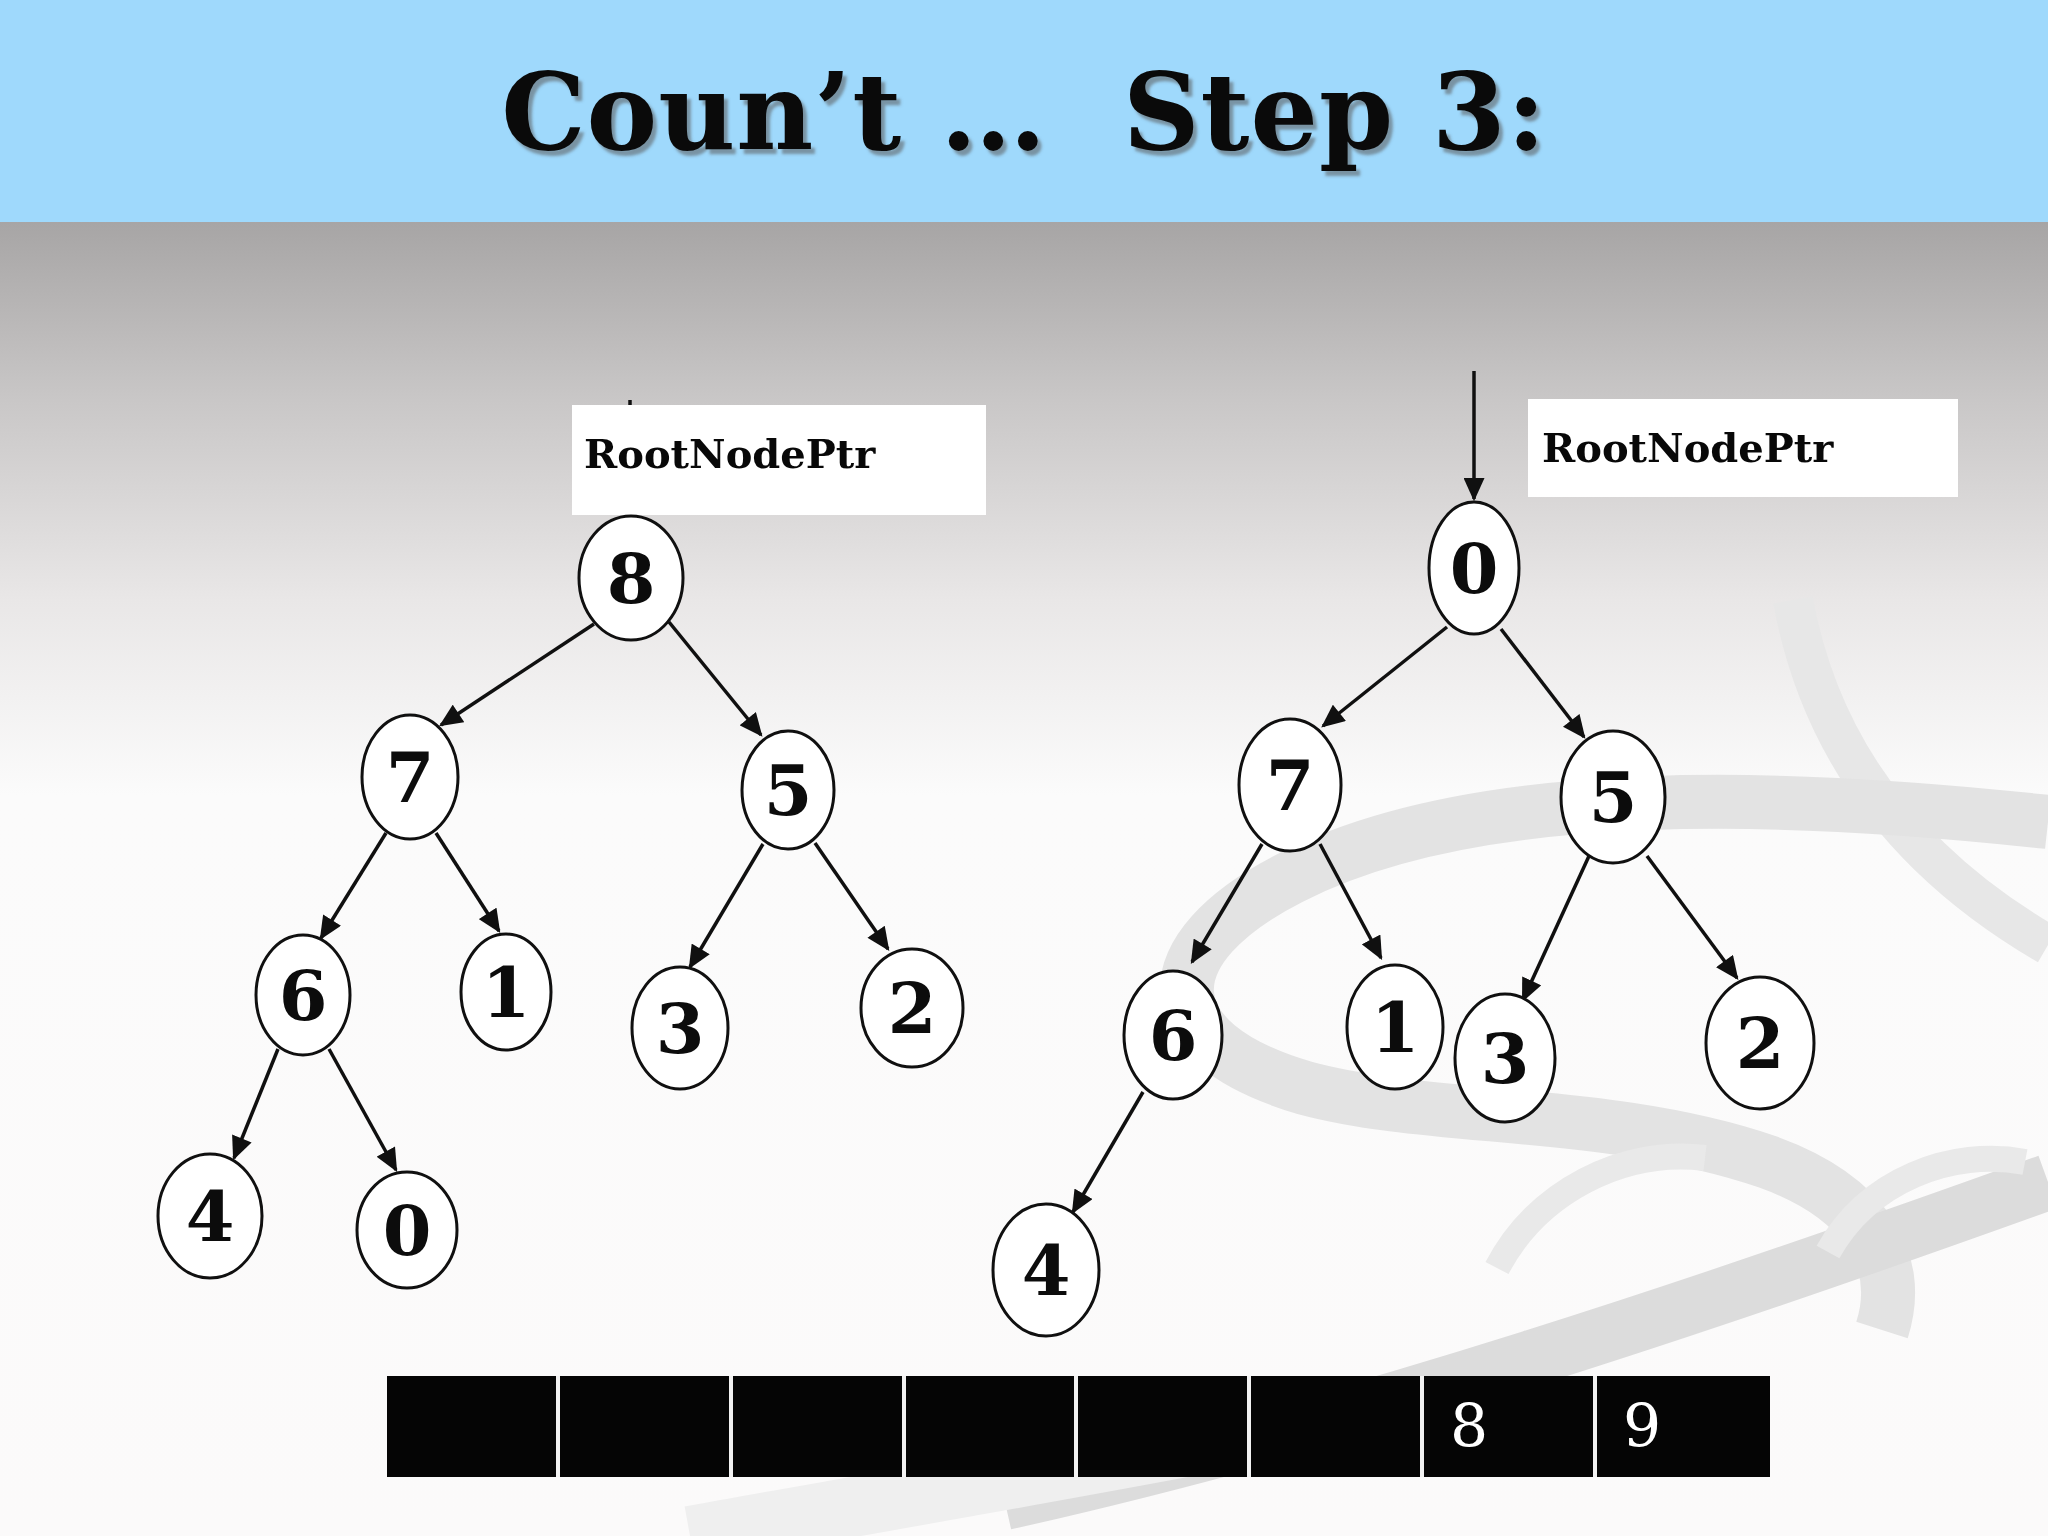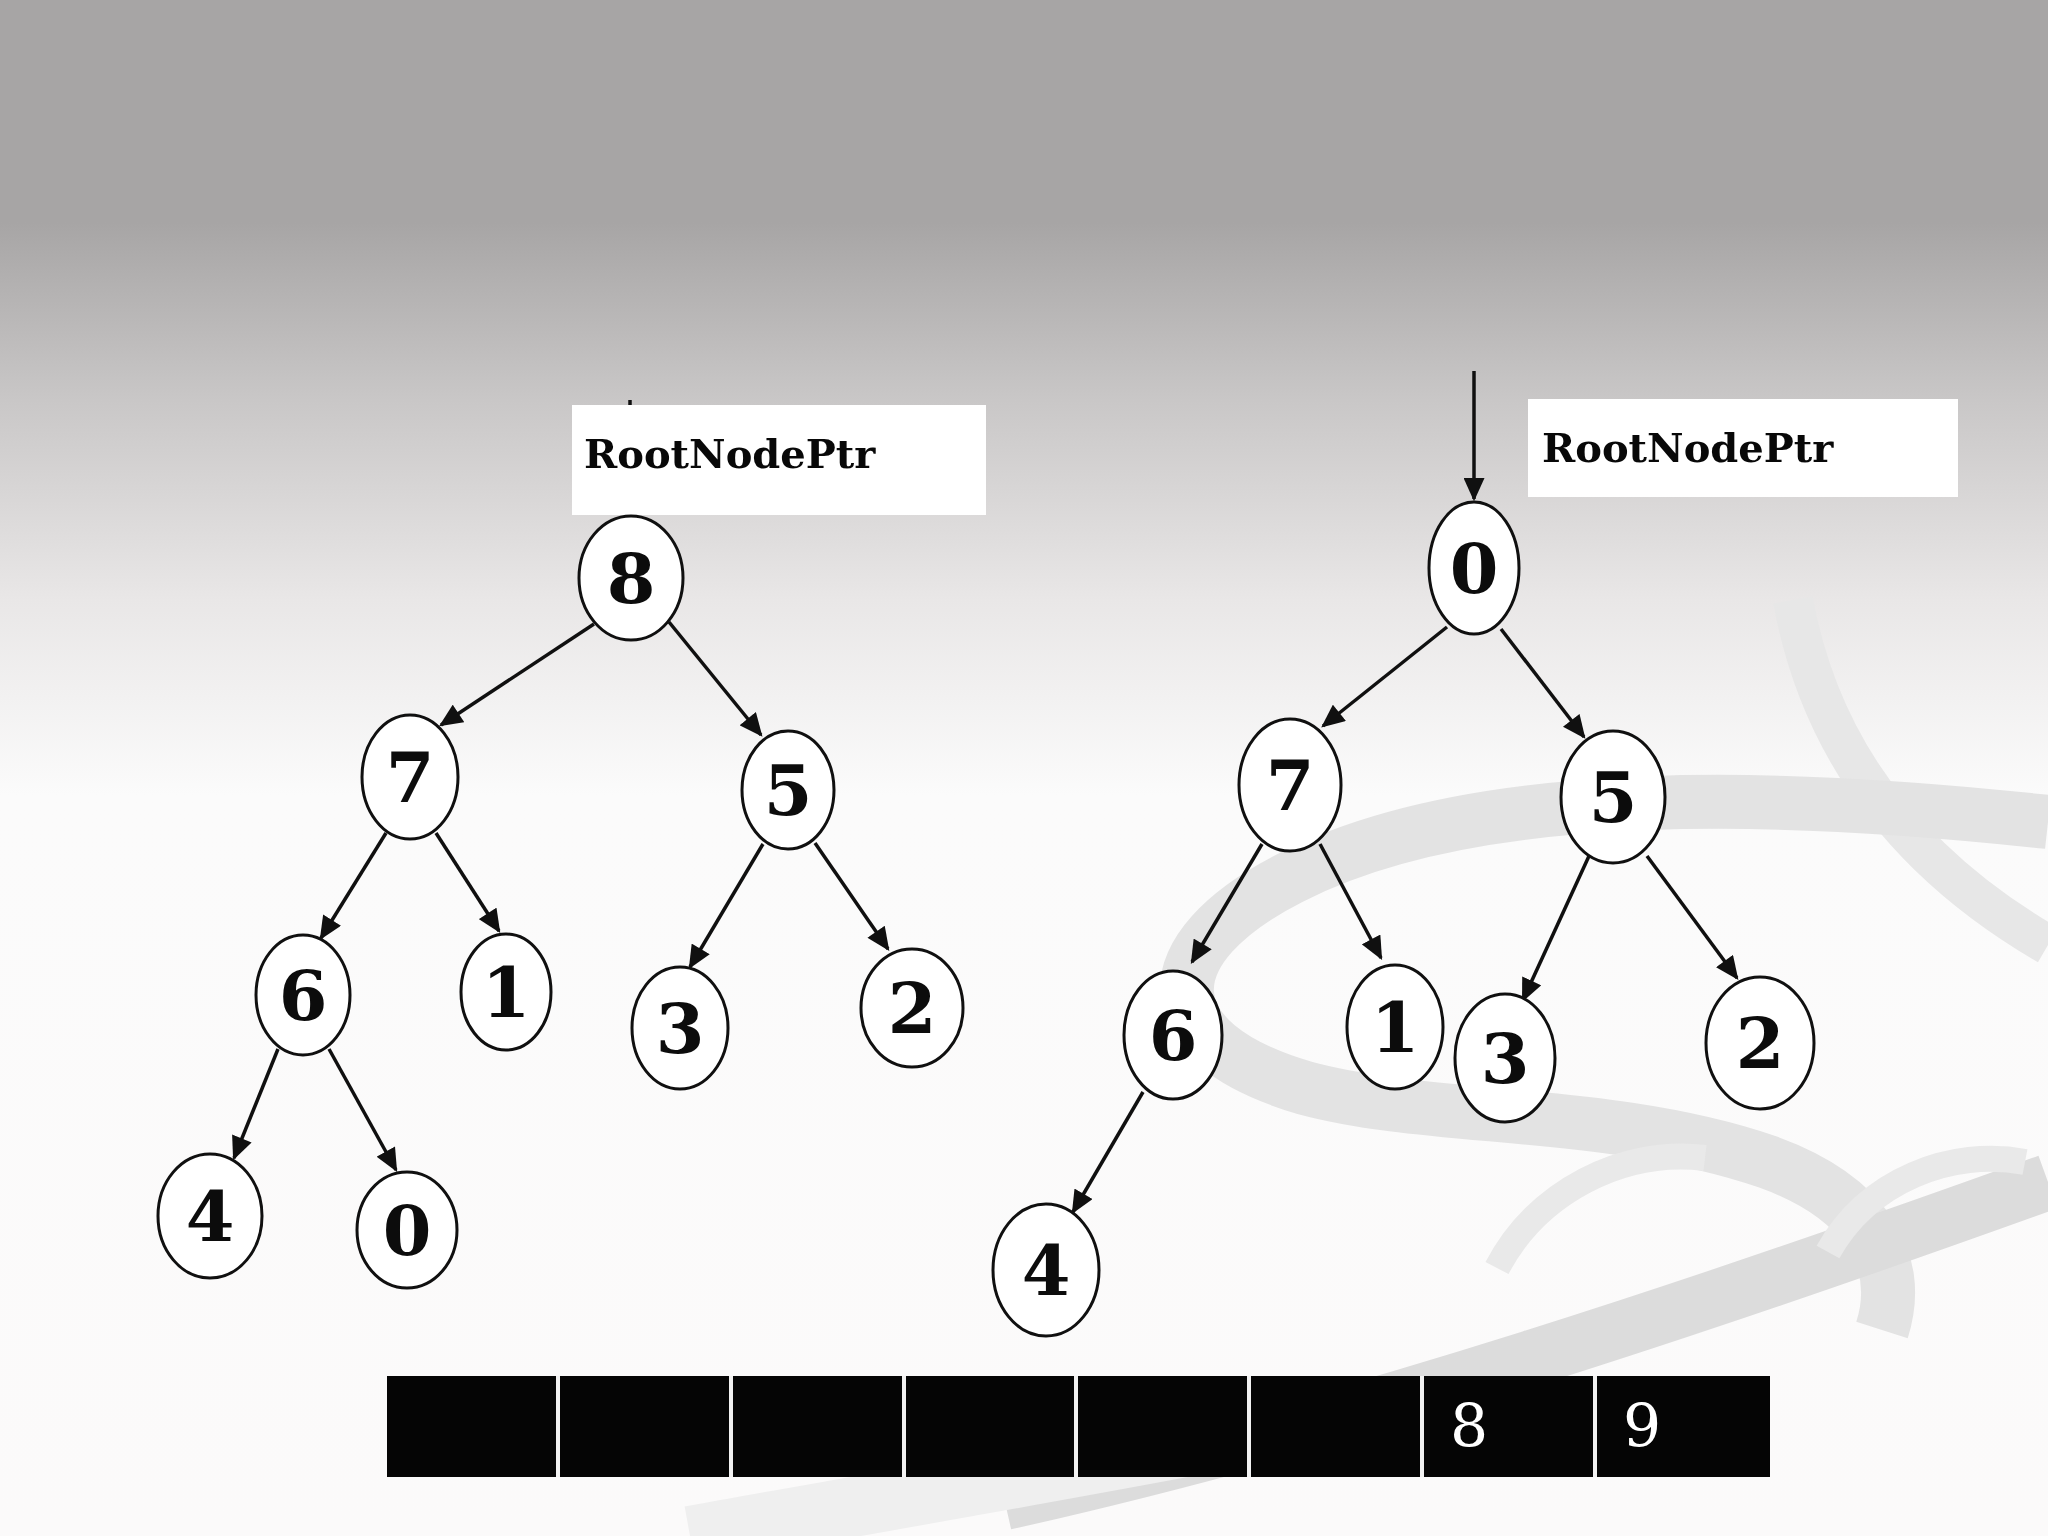--- a/index.html
+++ b/index.html
@@ -29,20 +29,23 @@
   .bardiv{fill:#f2f2f2;}
   .barval{font-family:"DejaVu Serif",serif;font-size:60px;fill:#ffffff;text-anchor:middle;}
   .swirl{fill:none;}
 </style>
 </head>
 <body>
 
 <div class="stage">
   <div class="bg"></div>
 
+  <div class="band">
+    <h1 class="title">Coun’t …  Step 3:</h1>
+  </div>
 
   <svg class="canvas" width="2048" height="1536" viewBox="0 0 2048 1536">
     <defs>
       <marker id="ah" viewBox="0 0 10 9" refX="9" refY="4.5" markerUnits="userSpaceOnUse" markerWidth="24" markerHeight="21" orient="auto">
         <path d="M0 0 L10 4.5 L0 9 Z" fill="#101010"></path>
       </marker>
     </defs>
 
     <g>
       <path class="swirl" d="M 1793 600 Q 1833 820 2048 945" stroke="#e7e7e7" stroke-width="40"></path>

